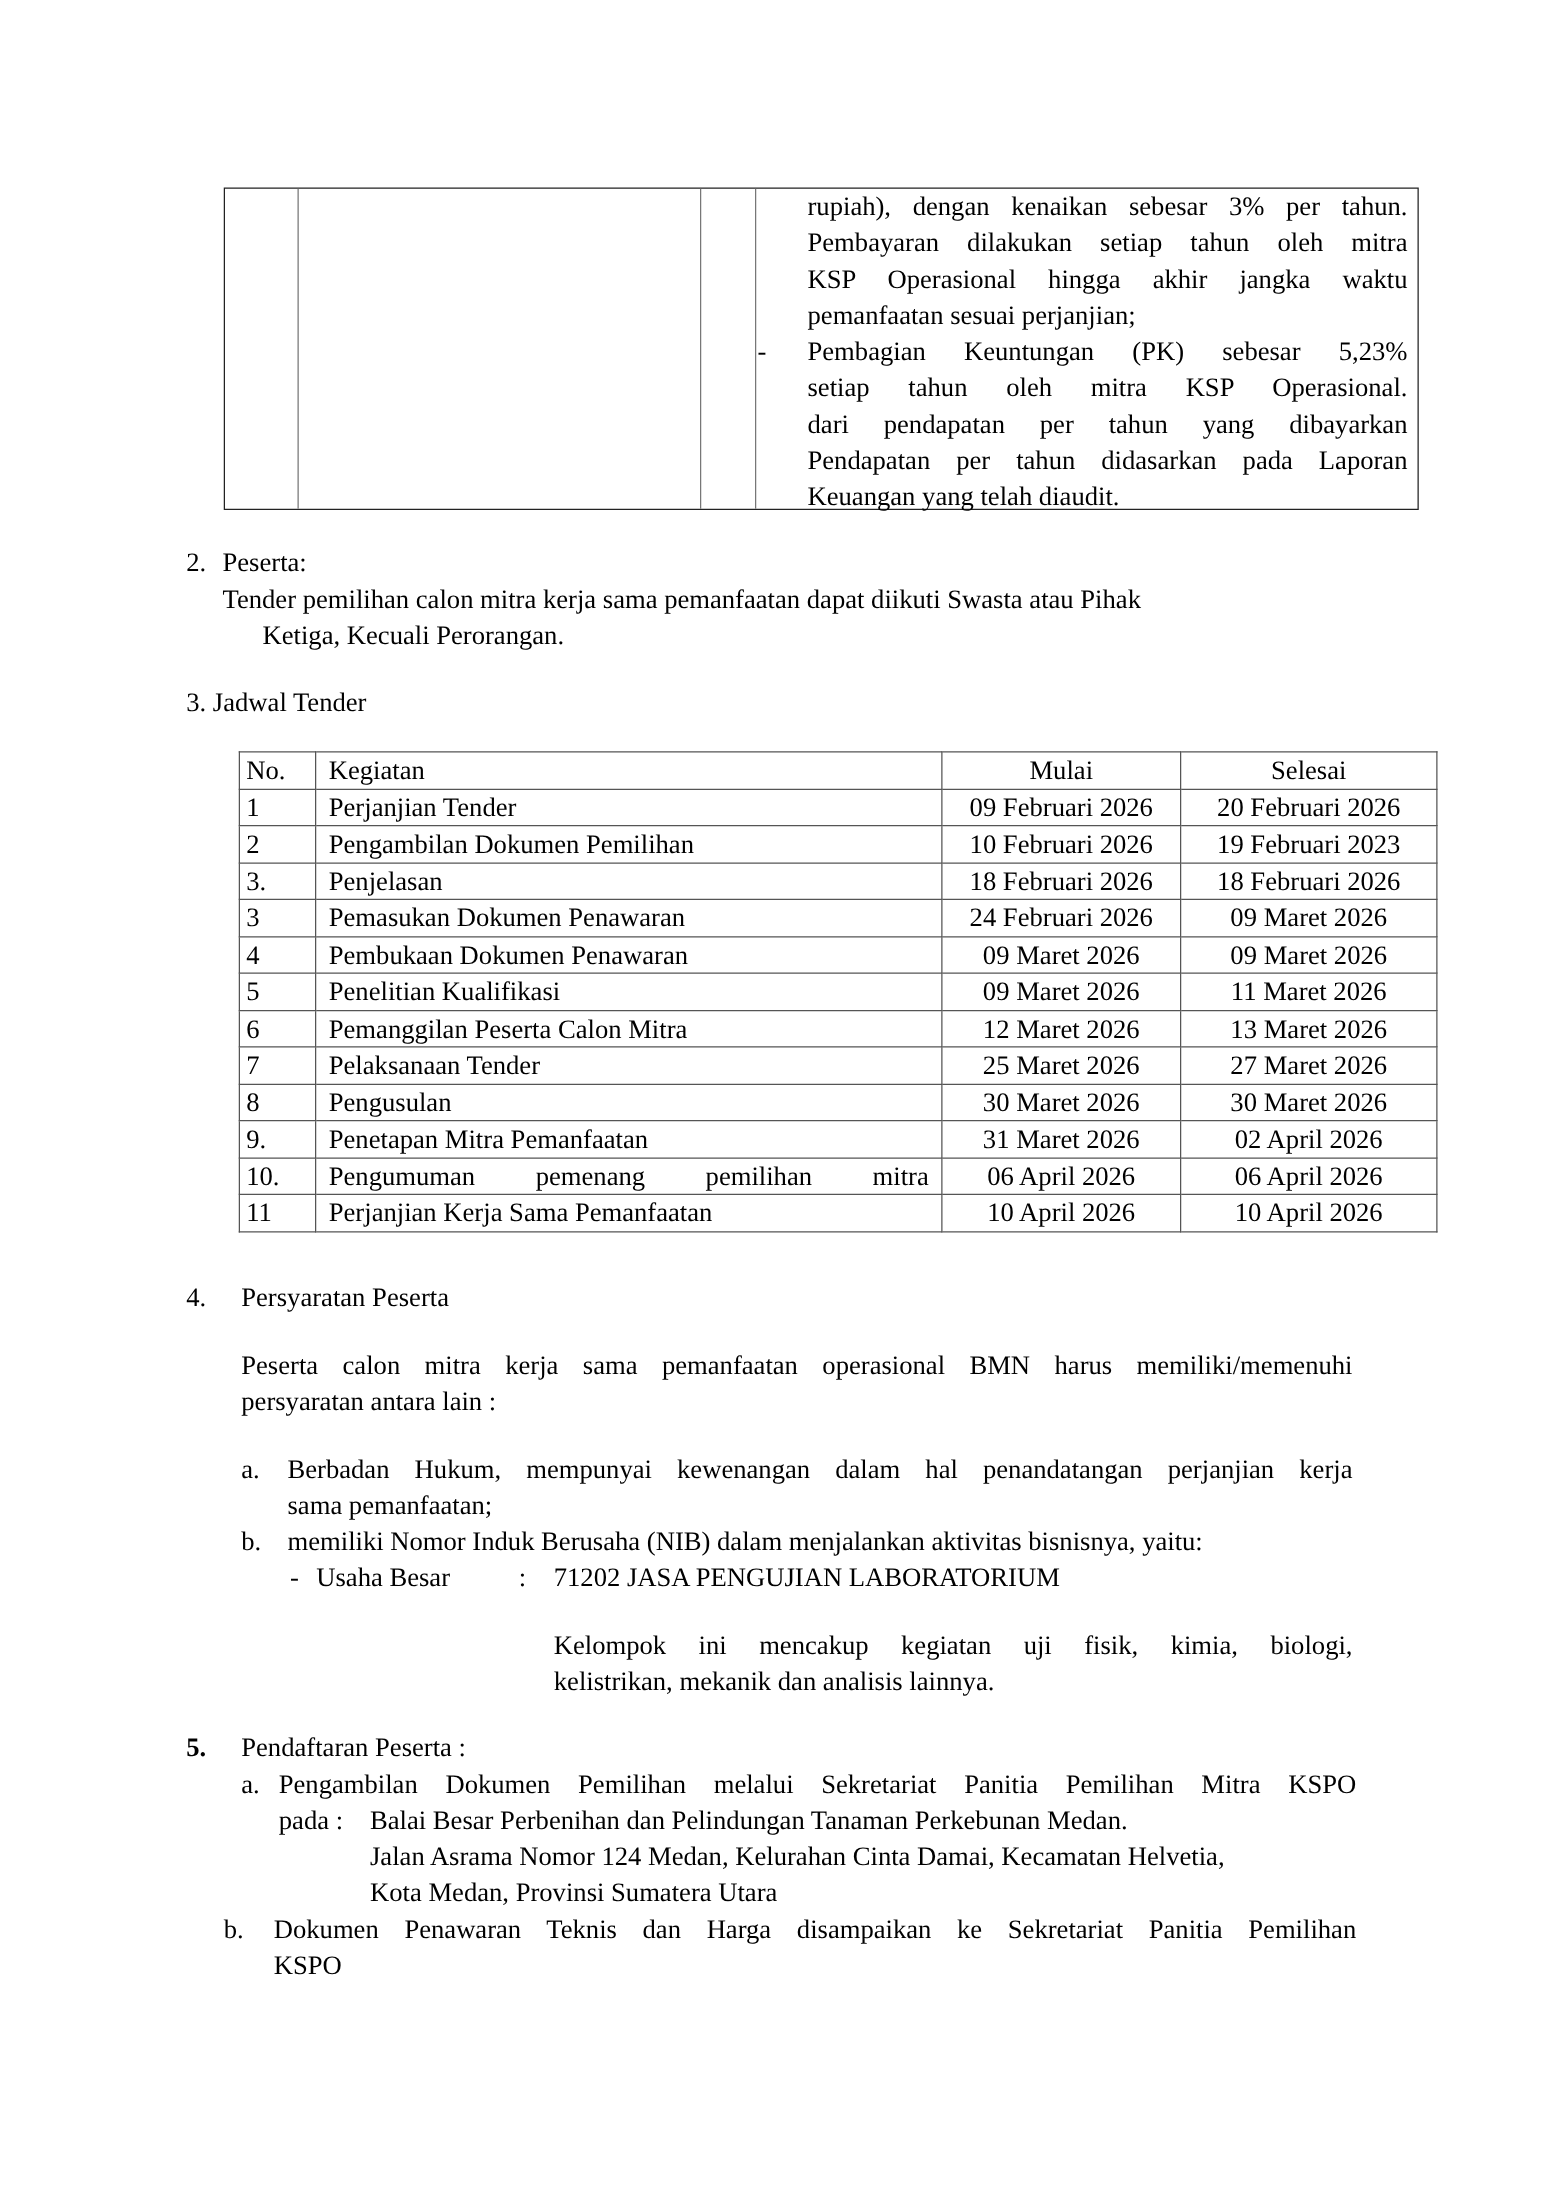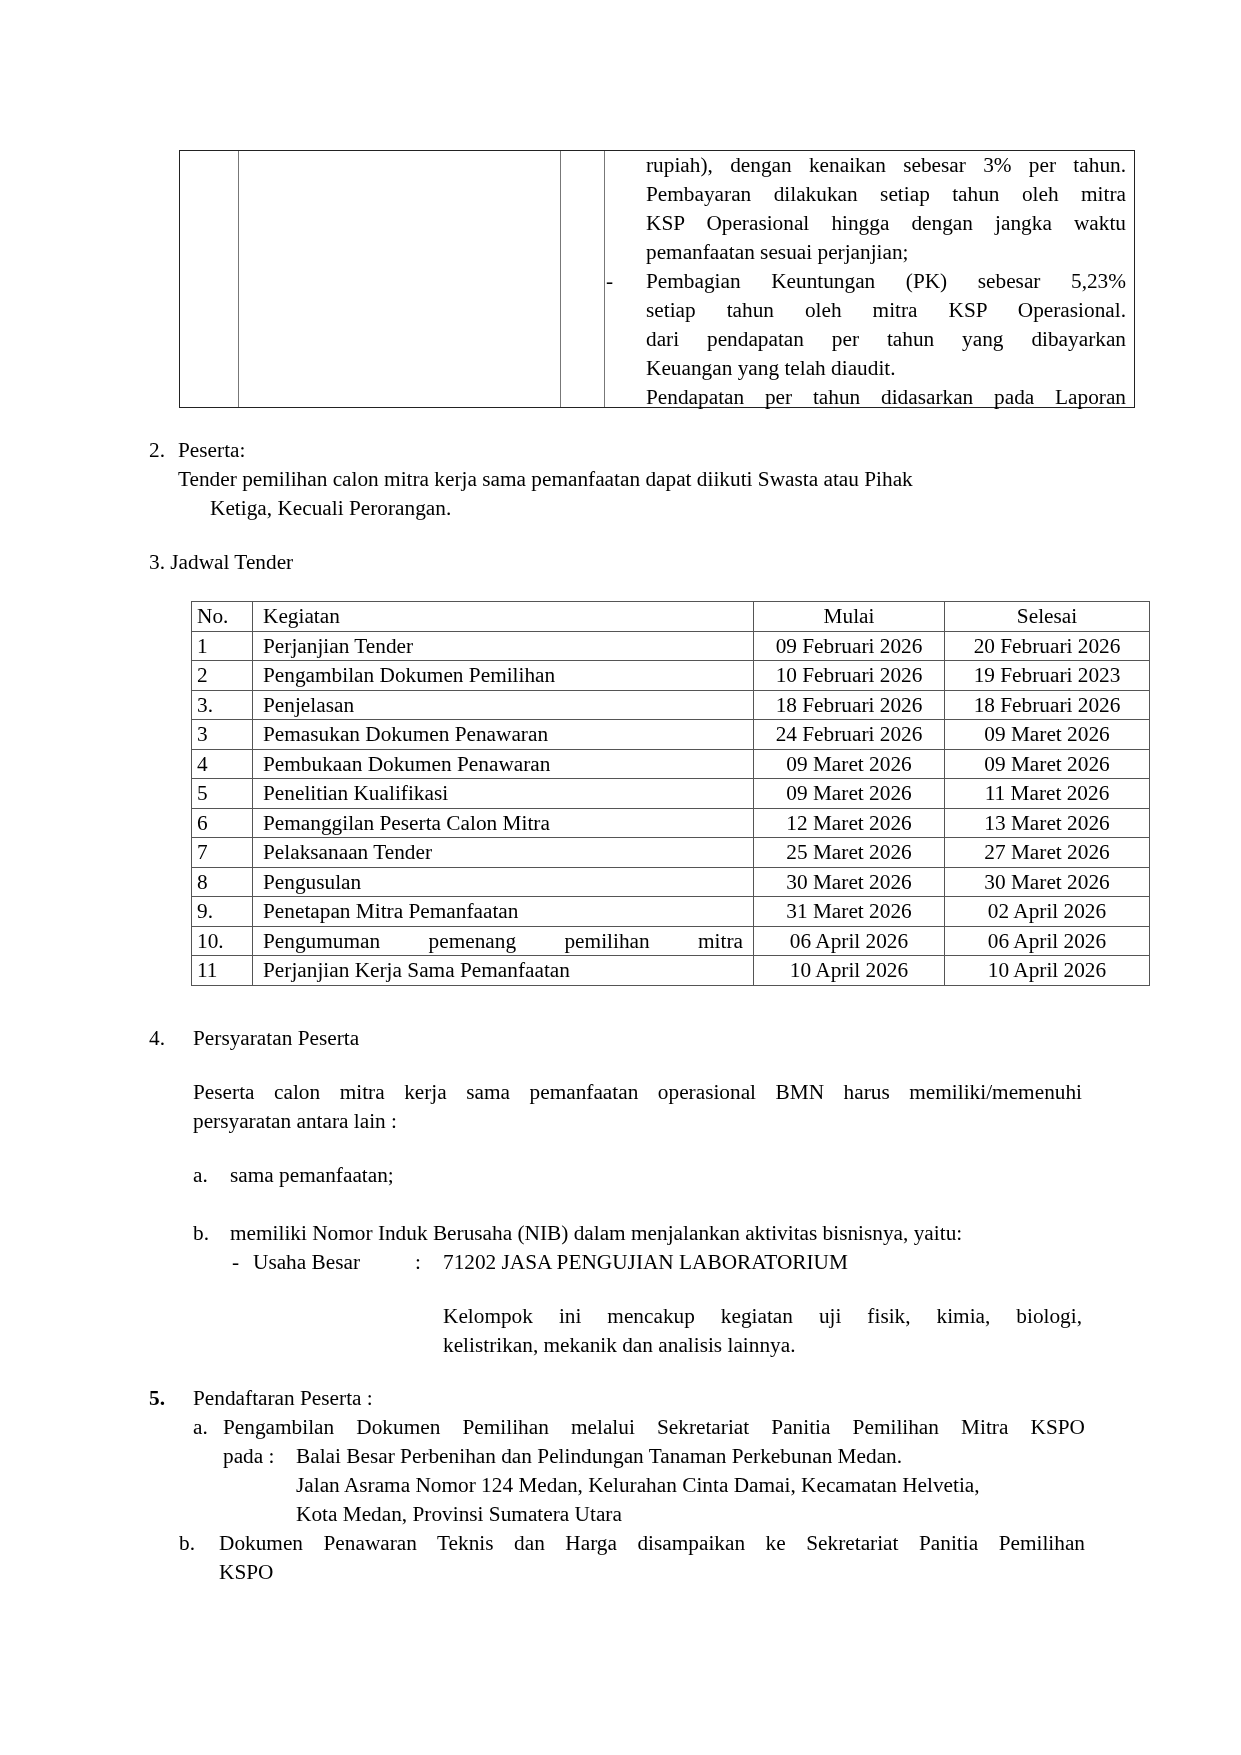--- a/index.html
+++ b/index.html
@@ -43,45 +43,45 @@
       <div class="cont-line">
         <span class="dash"></span>
         <span class="cont-text justify">rupiah), dengan kenaikan sebesar 3% per tahun.</span>
       </div>
       <div class="cont-line">
         <span class="dash"></span>
         <span class="cont-text justify">Pembayaran dilakukan setiap tahun oleh mitra</span>
       </div>
       <div class="cont-line">
         <span class="dash"></span>
-        <span class="cont-text justify">KSP Operasional hingga dengan jangka waktu</span>
+        <span class="cont-text justify">KSP Operasional hingga akhir jangka waktu</span>
       </div>
       <div class="cont-line">
         <span class="dash"></span>
         <span class="cont-text">pemanfaatan sesuai perjanjian;</span>
       </div>
       <div class="cont-line">
         <span class="dash">-</span>
         <span class="cont-text justify">Pembagian Keuntungan (PK) sebesar 5,23%</span>
       </div>
       <div class="cont-line">
         <span class="dash"></span>
         <span class="cont-text justify">setiap tahun oleh mitra KSP Operasional.</span>
       </div>
       <div class="cont-line">
         <span class="dash"></span>
         <span class="cont-text justify">dari pendapatan per tahun yang dibayarkan</span>
       </div>
       <div class="cont-line">
         <span class="dash"></span>
+        <span class="cont-text justify">Pendapatan per tahun didasarkan pada Laporan</span>
+      </div>
+      <div class="cont-line">
+        <span class="dash"></span>
         <span class="cont-text">Keuangan yang telah diaudit.</span>
-      </div>
-      <div class="cont-line">
-        <span class="dash"></span>
-        <span class="cont-text justify">Pendapatan per tahun didasarkan pada Laporan</span>
       </div>
     </div>
 </div>
 
 <div class="abs" style="left:149px; top:436px;">2.</div>
 <div class="abs" style="left:178px; top:436px;">Peserta:</div>
 <div class="abs" style="left:178px; top:465px;">Tender pemilihan calon mitra kerja sama pemanfaatan dapat diikuti Swasta atau Pihak</div>
 <div class="abs" style="left:178px; top:494px;margin-left:32px;">Ketiga, Kecuali Perorangan.</div>
 
 <div class="abs" style="left:149px; top:548px;">3. Jadwal Tender</div>
@@ -176,20 +176,21 @@
 <div class="abs" style="left:149px; top:1024px;">4.</div>
 <div class="abs" style="left:193px; top:1024px;">Persyaratan Peserta</div>
 
 <div class="para" style="left:193px; top:1078px; width:889px;">
   <span class="jline">Peserta calon mitra kerja sama pemanfaatan operasional BMN harus memiliki/memenuhi</span>
   <span style="display:block">persyaratan antara lain :</span>
 </div>
 
 <div class="abs" style="left:193px; top:1161px;">a.</div>
 <div class="para" style="left:230px; top:1161px; width:852px;">
+  <span class="jline">Berbadan Hukum, mempunyai kewenangan dalam hal penandatangan perjanjian kerja</span>
   <span style="display:block">sama pemanfaatan;</span>
 </div>
 
 <div class="abs" style="left:193px; top:1219px;">b.</div>
 <div class="abs" style="left:230px; top:1219px;">memiliki Nomor Induk Berusaha (NIB) dalam menjalankan aktivitas bisnisnya, yaitu:</div>
 
 <div class="abs" style="left:232px; top:1248px;">-</div>
 <div class="abs" style="left:253px; top:1248px;">Usaha Besar</div>
 <div class="abs" style="left:415px; top:1248px;">:</div>
 <div class="abs" style="left:443px; top:1248px;">71202 JASA PENGUJIAN LABORATORIUM</div>

